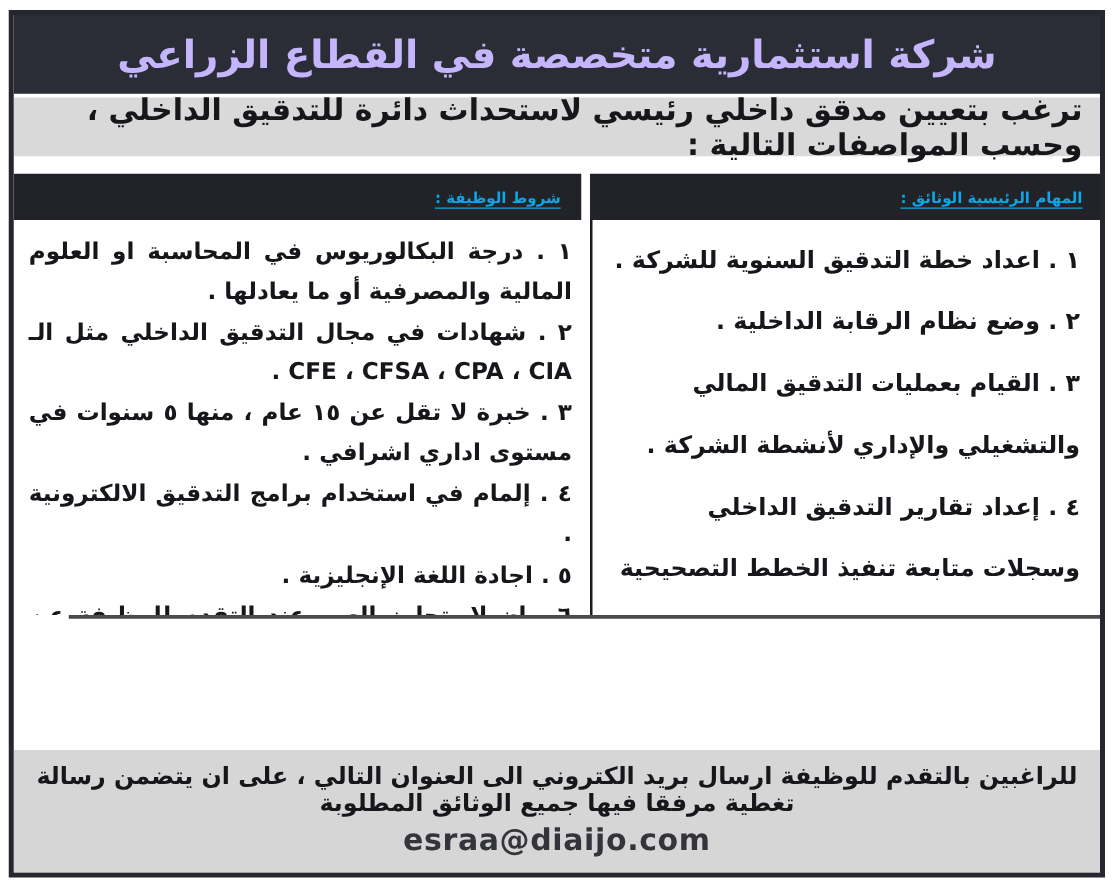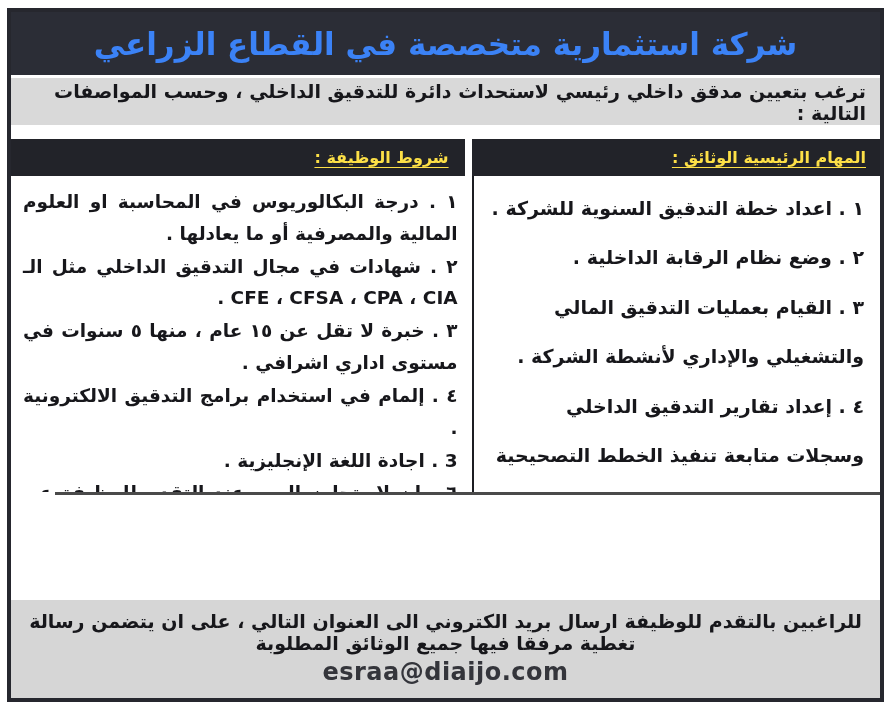--- a/index.html
+++ b/index.html
@@ -14,39 +14,39 @@
   .frame {
     position: absolute; left: 7px; right: 7px; top: 8px; bottom: 6px;
     border: 4px solid #26272e;
     display: flex; flex-direction: column;
     overflow: hidden;
     background: #fff;
   }
 
   
   .title-bar {
-    height: 63px; background: #2b2d36; color: #3b82f6;
+    height: 63px; background: #2b2d36; color: #c4b5fd;
     display: flex; align-items: center; justify-content: center;
     margin-bottom: 3px; flex: 0 0 auto;
   }
   .title-bar .title { font-size: 31px; font-weight: bold; letter-spacing: 0.5px; }
 
   .subtitle-bar {
     height: 47px; background: #d9d9d9;
     display: flex; align-items: center;
     padding: 0 14px;
     margin-bottom: 14px; flex: 0 0 auto;
   }
-  .subtitle-bar .subtitle { font-size: 19px; font-weight: bold; width: 100%; text-align: right; }
+  .subtitle-bar .subtitle { font-size: 24px; font-weight: bold; width: 100%; text-align: right; }
 
   
   .col-headers { display: flex; gap: 7px; height: 37px; flex: 0 0 auto; }
   .col-h {
-    background: #222329; color: #fde047;
-    font-size: 16px; font-weight: bold;
+    background: #222329; color: #0ea5e9;
+    font-size: 12px; font-weight: bold;
     display: flex; align-items: center;
   }
   .col-h span { text-decoration: underline; text-underline-offset: 4px; }
   .col-h.tasks-h  { width: 47%; padding-right: 14px; }
   .col-h.conds-h  { width: 53%; padding-right: 16px; flex: 1; }
 
   
   .cols-body { display: flex; height: 316px; flex: 0 0 auto; }
   .col { overflow: hidden; }
   .col.tasks {
@@ -120,21 +120,21 @@
         <p>١ . اعداد خطة التدقيق السنوية للشركة .</p>
         <p>٢ . وضع نظام الرقابة الداخلية .</p>
         <p>٣ . القيام بعمليات التدقيق المالي والتشغيلي والإداري لأنشطة الشركة .</p>
         <p>٤ . إعداد تقارير التدقيق الداخلي وسجلات متابعة تنفيذ الخطط التصحيحية .</p>
       </div>
       <div class="col conds">
         <p>١ . درجة البكالوريوس في المحاسبة او العلوم المالية والمصرفية أو ما يعادلها .</p>
         <p>٢ . شهادات في مجال التدقيق الداخلي مثل الـ CFE ، CFSA ، CPA ، CIA .</p>
         <p>٣ . خبرة لا تقل عن ١٥ عام ، منها ٥ سنوات في مستوى اداري اشرافي .</p>
         <p>٤ . إلمام في استخدام برامج التدقيق الالكترونية .</p>
-        <p>3 . اجادة اللغة الإنجليزية .</p>
+        <p>٥ . اجادة اللغة الإنجليزية .</p>
         <p>٦ . ان لا يتجاوز العمر عند التقدم للوظيفة عن ٤٥ عام .</p>
       </div>
     </div>
 
     <div class="rule"></div>
 
 
     <div class="footer-bar">
       <p class="footer-text">للراغبين بالتقدم للوظيفة ارسال بريد الكتروني الى العنوان التالي ، على ان يتضمن رسالة تغطية مرفقا فيها جميع الوثائق المطلوبة</p>
       <div class="footer-email">esraa@diaijo.com</div>

